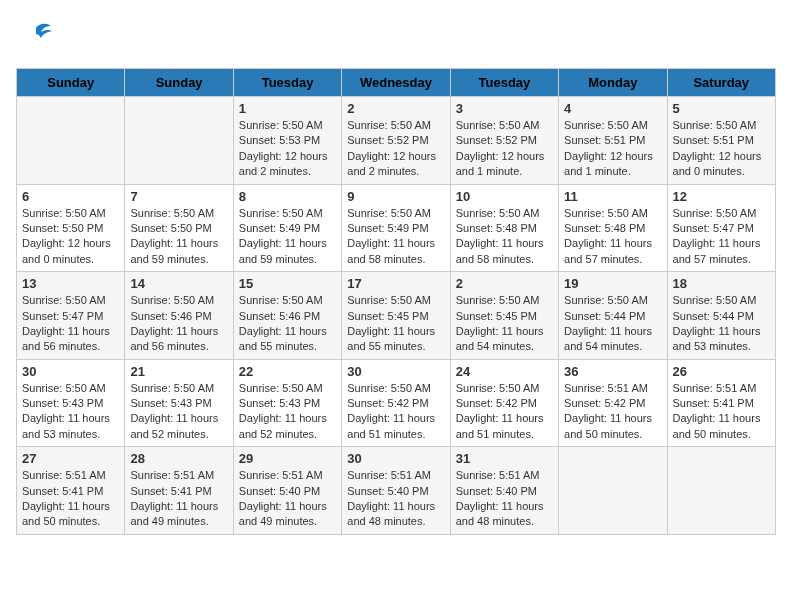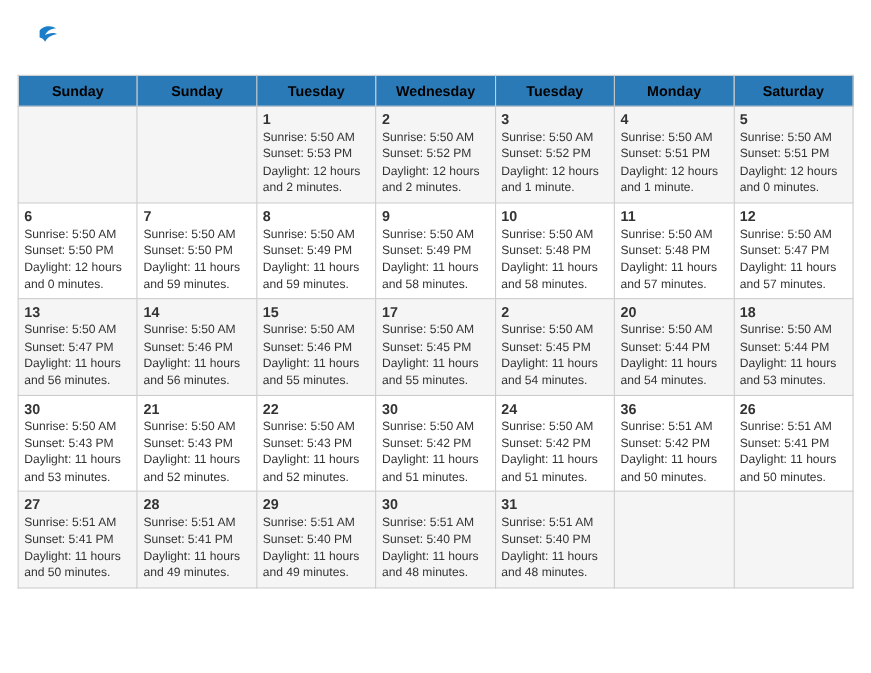--- a/index.html
+++ b/index.html
@@ -242,21 +242,21 @@
 and 55 minutes.</div>
         </td>
         <td>
           <div class="day-num">2</div>
           <div class="cell-info" style="white-space: pre-line;">Sunrise: 5:50 AM
 Sunset: 5:45 PM
 Daylight: 11 hours
 and 54 minutes.</div>
         </td>
         <td>
-          <div class="day-num">20</div>
+          <div class="day-num">19</div>
           <div class="cell-info" style="white-space: pre-line;">Sunrise: 5:50 AM
 Sunset: 5:44 PM
 Daylight: 11 hours
 and 54 minutes.</div>
         </td>
         <td>
           <div class="day-num">18</div>
           <div class="cell-info" style="white-space: pre-line;">Sunrise: 5:50 AM
 Sunset: 5:44 PM
 Daylight: 11 hours

